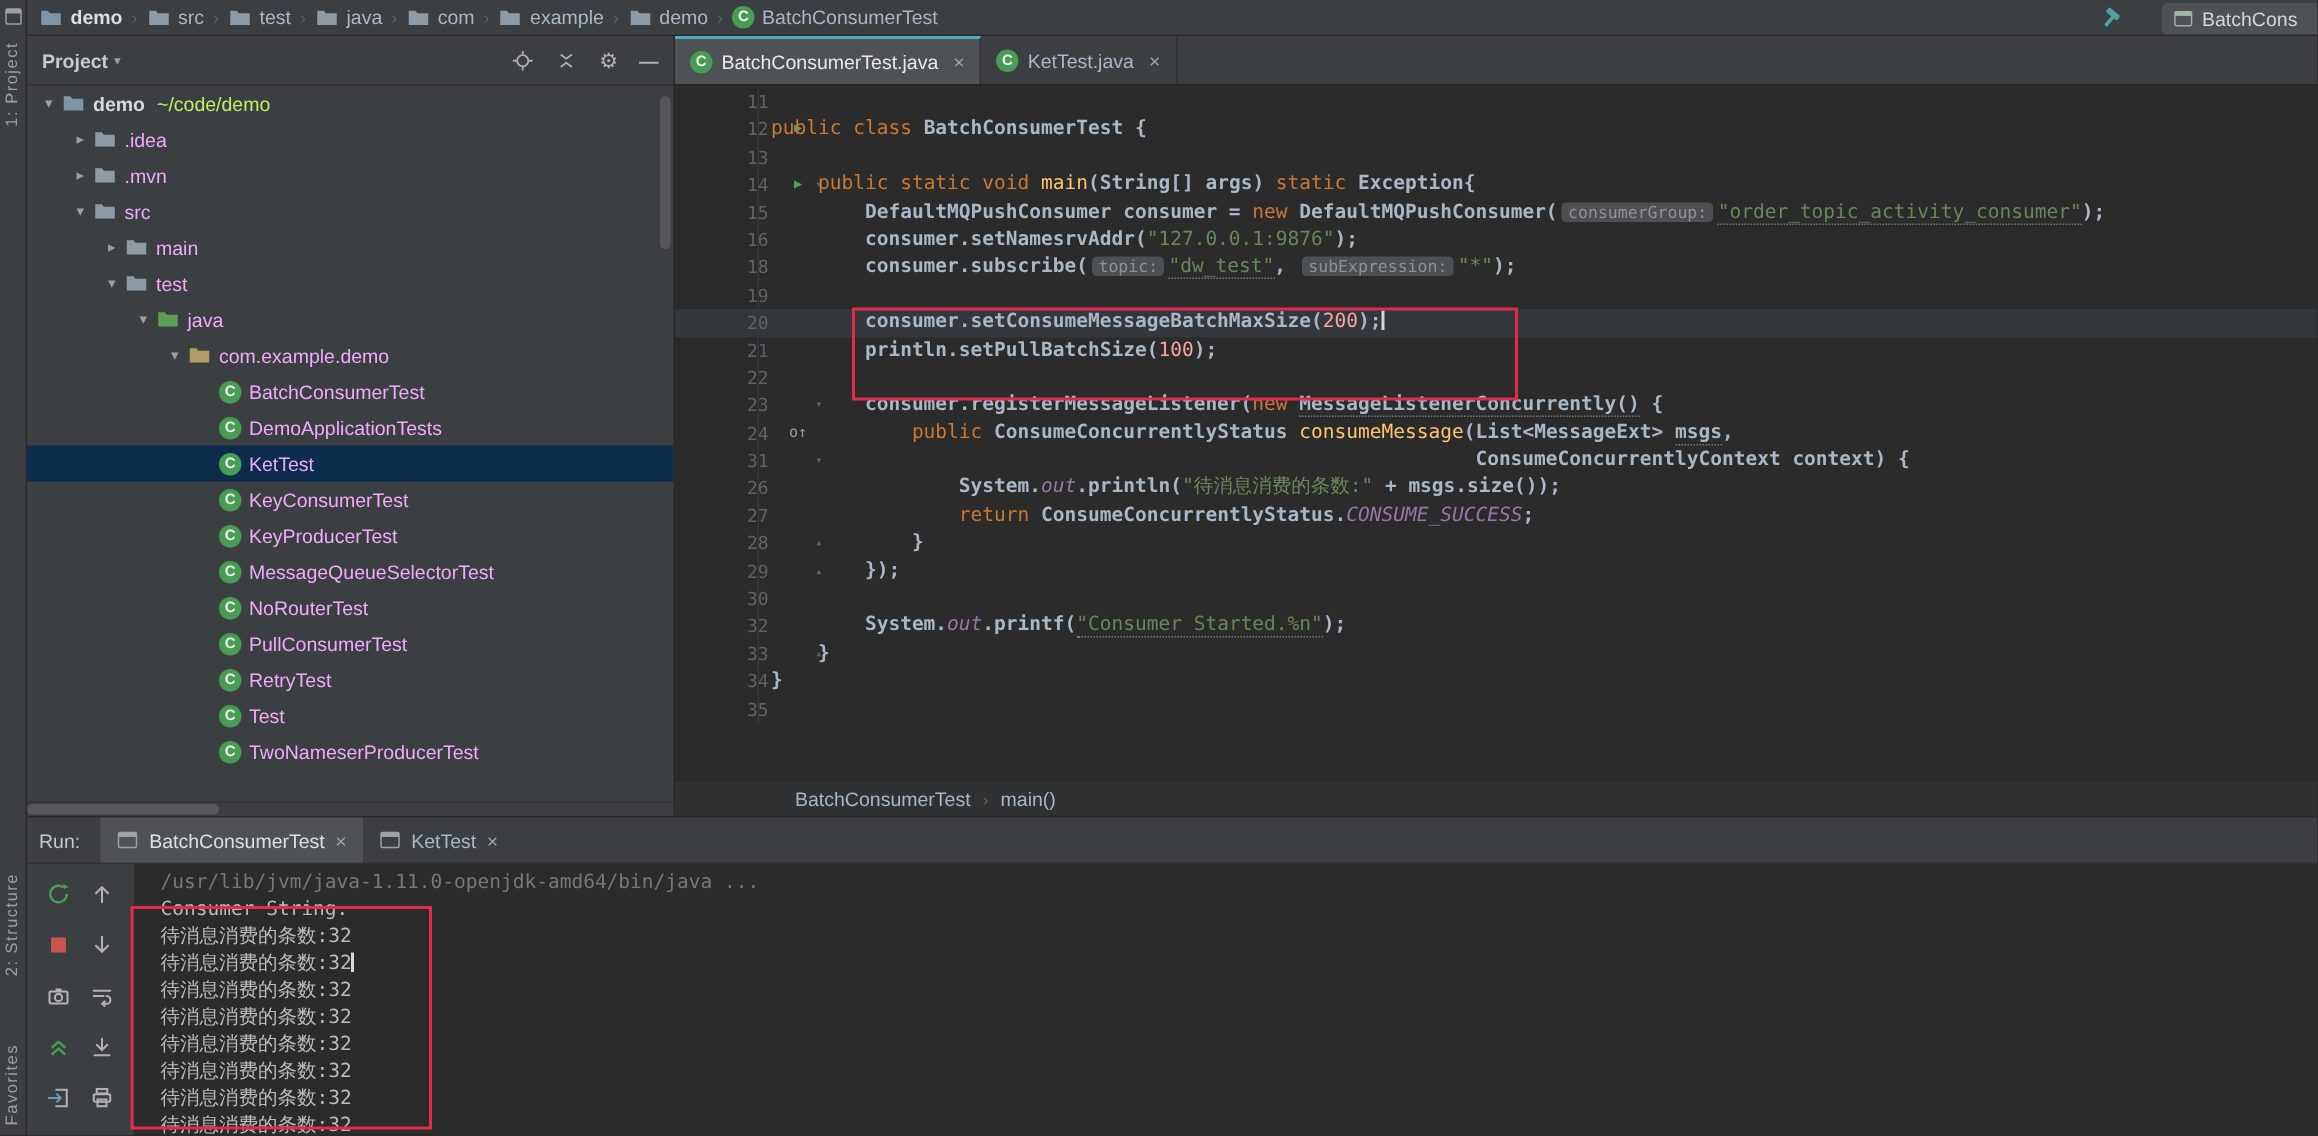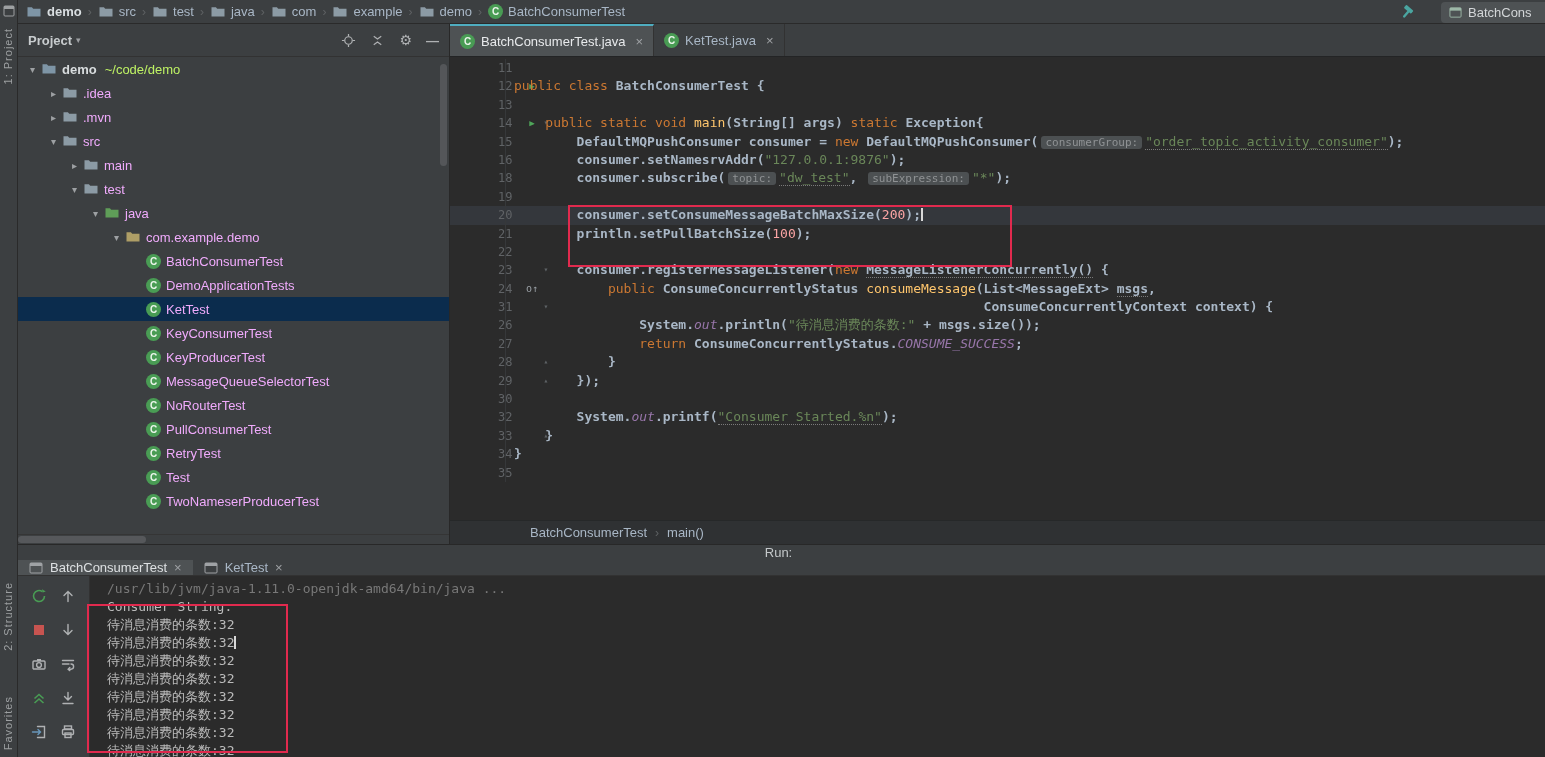--- a/index.html
+++ b/index.html
@@ -94,21 +94,21 @@
   
   .ecrumbs { position:absolute; left:450px; top:520px; right:0; height:24px;
     background:#2F3133; border-top:1px solid #262829; display:flex; align-items:center;
     padding-left:76px; color:#A9B7C6; }
   .ecrumb { padding:1px 4px; cursor:pointer; }
   .ecrumb-sep { color:#5E6163; margin:0 4px; font-size:12px; }
 
   
   .runhead { position:absolute; left:18px; top:544px; right:0; height:32px;
     background:#3C3F41; border-top:1px solid #282828; border-bottom:1px solid #323232;
-    display:flex; align-items:stretch;flex-direction:column; }
+    display:flex; align-items:stretch; }
   .runlabel { color:#C4C8CA; align-self:center; margin:0 14px 0 8px; }
   .rtab { display:flex; align-items:center; gap:7px; padding:0 11px; color:#A9B7C6; cursor:pointer; }
   .rtab.active { background:#4E5254; color:#DDE0E2; }
   .rtab .close { color:#9FA2A5; font-size:13px; }
   .runbody { position:absolute; left:18px; top:576px; right:0; bottom:0; background:#2B2B2B; }
   .rtools { position:absolute; left:0; top:0; width:72px; bottom:0; background:#3C3F41;
     border-right:1px solid #323232; display:flex; justify-content:space-evenly; padding-top:12px; }
   .tcol { display:flex; flex-direction:column; gap:18px; align-items:center; }
   .ticonbtn { width:16px; height:16px; cursor:pointer; display:flex; align-items:center; justify-content:center; }
   .console { position:absolute; left:73px; top:0; right:0; bottom:0;

